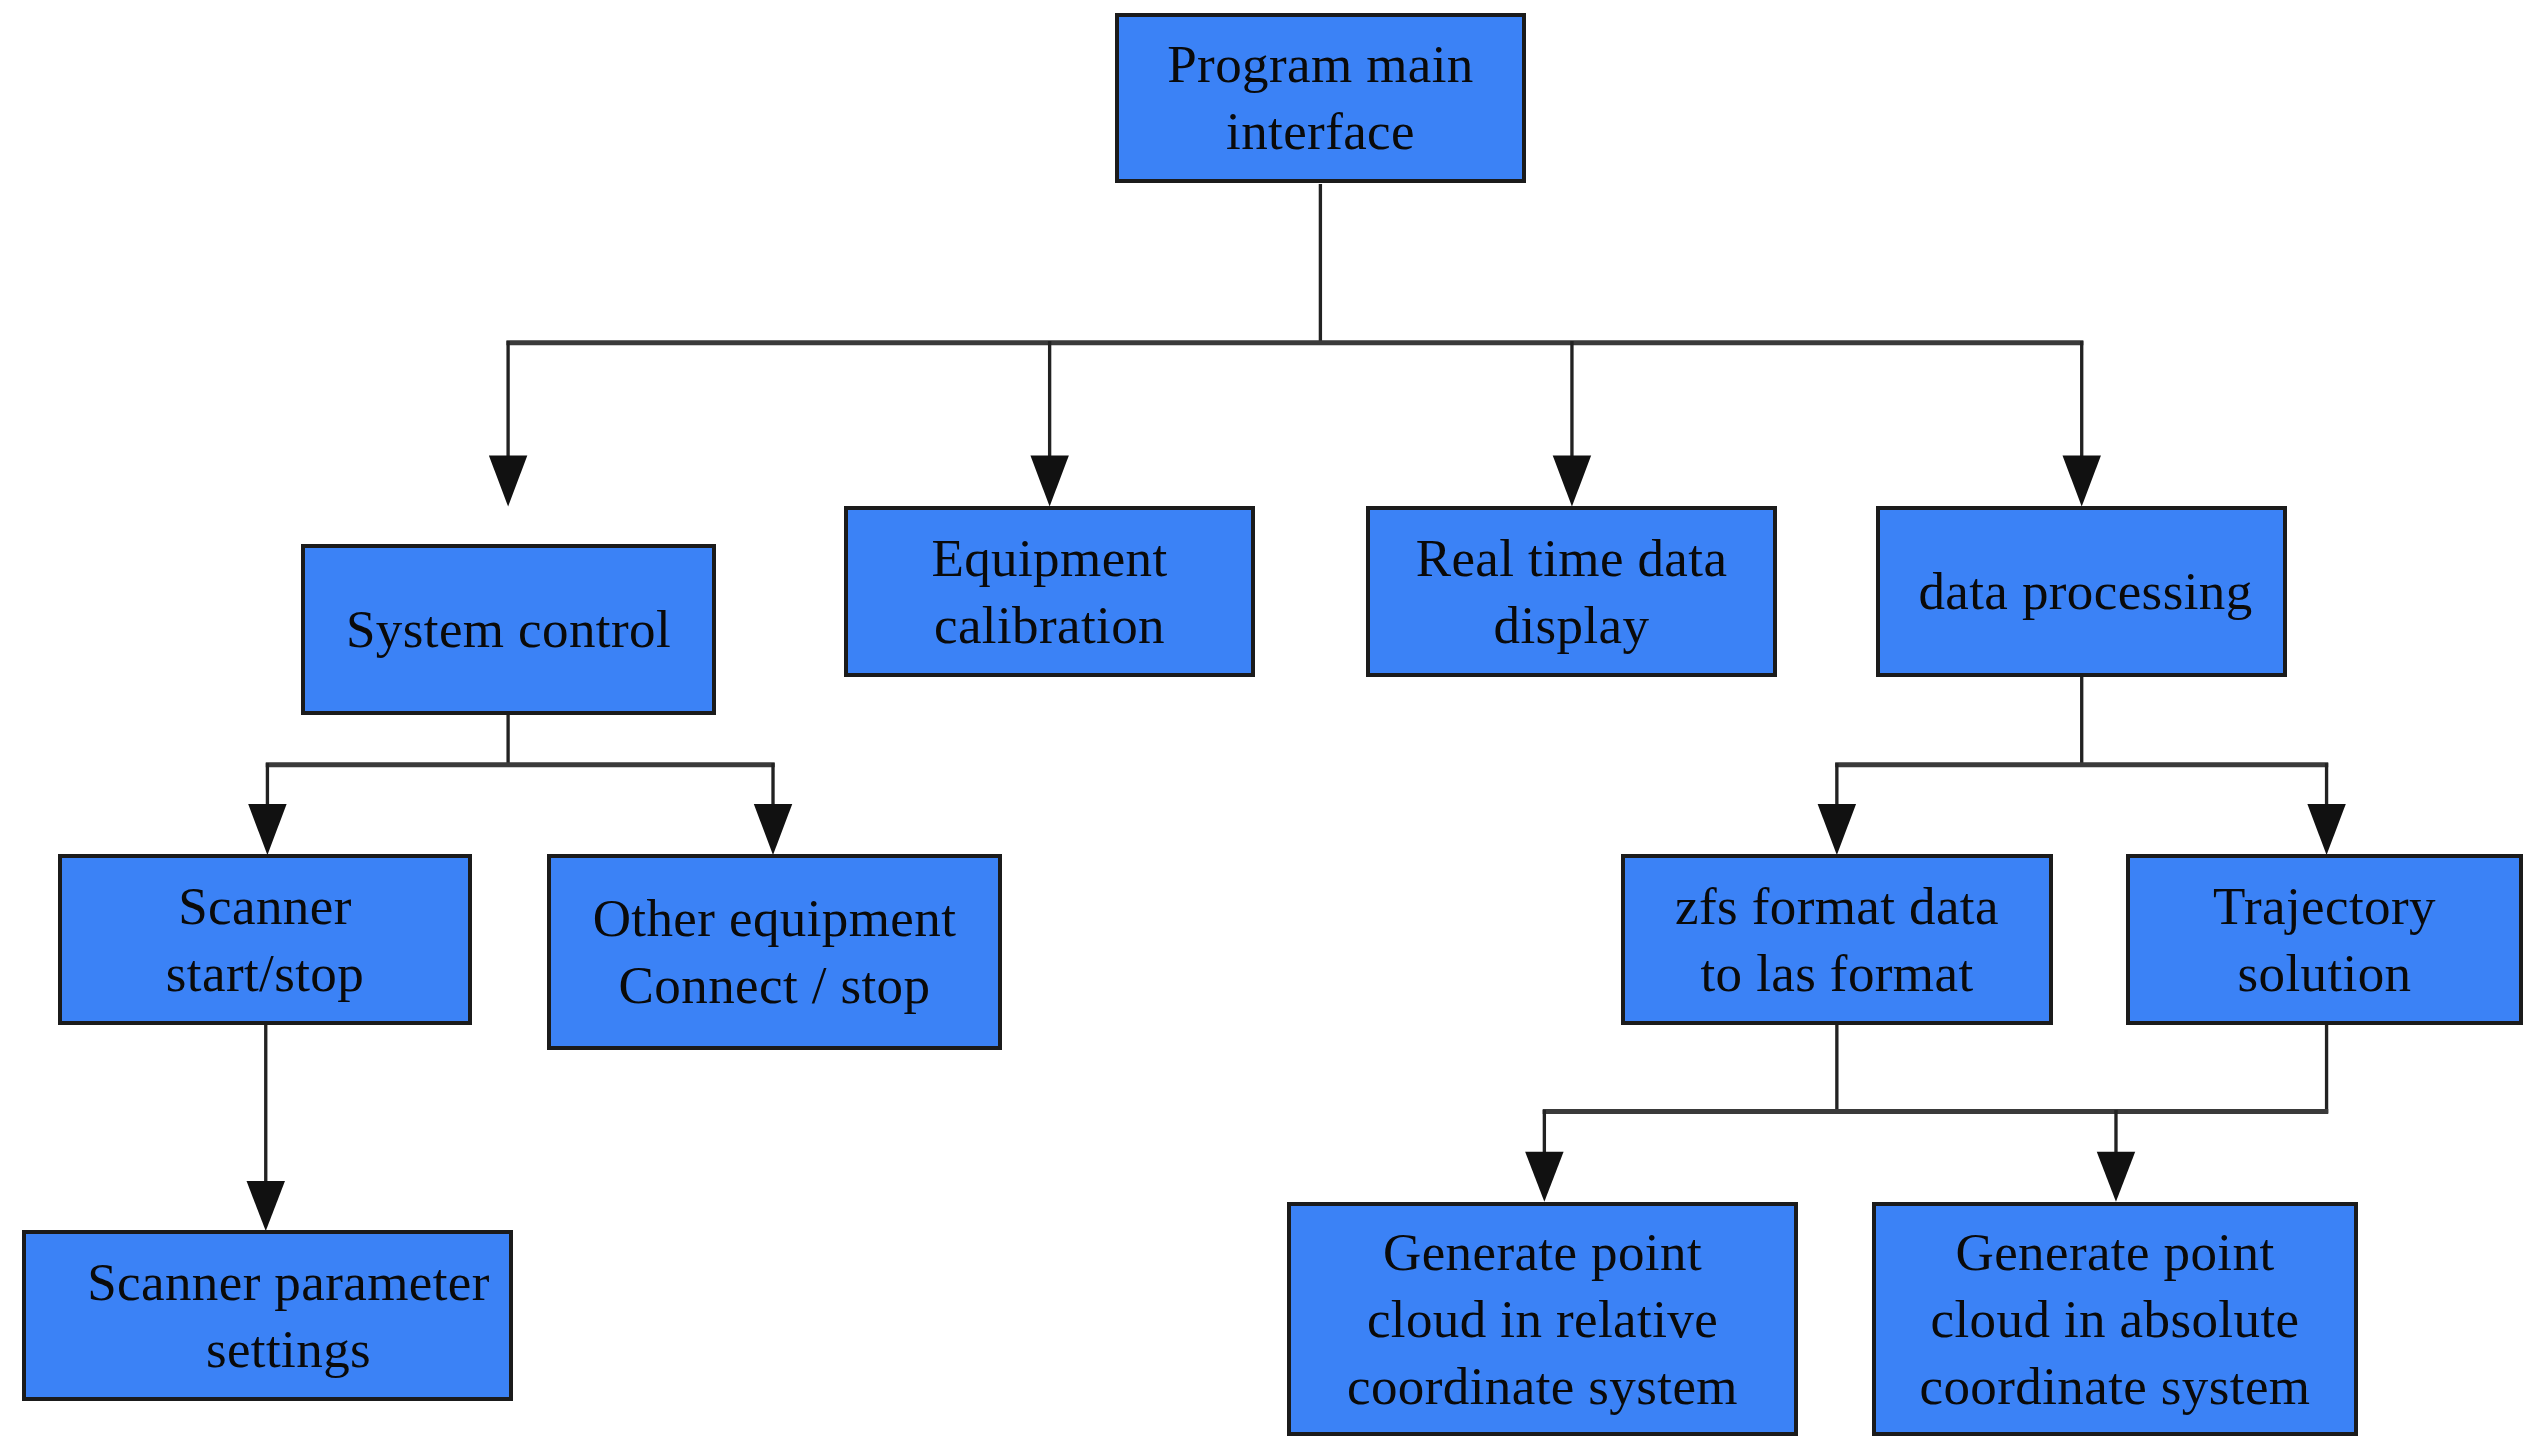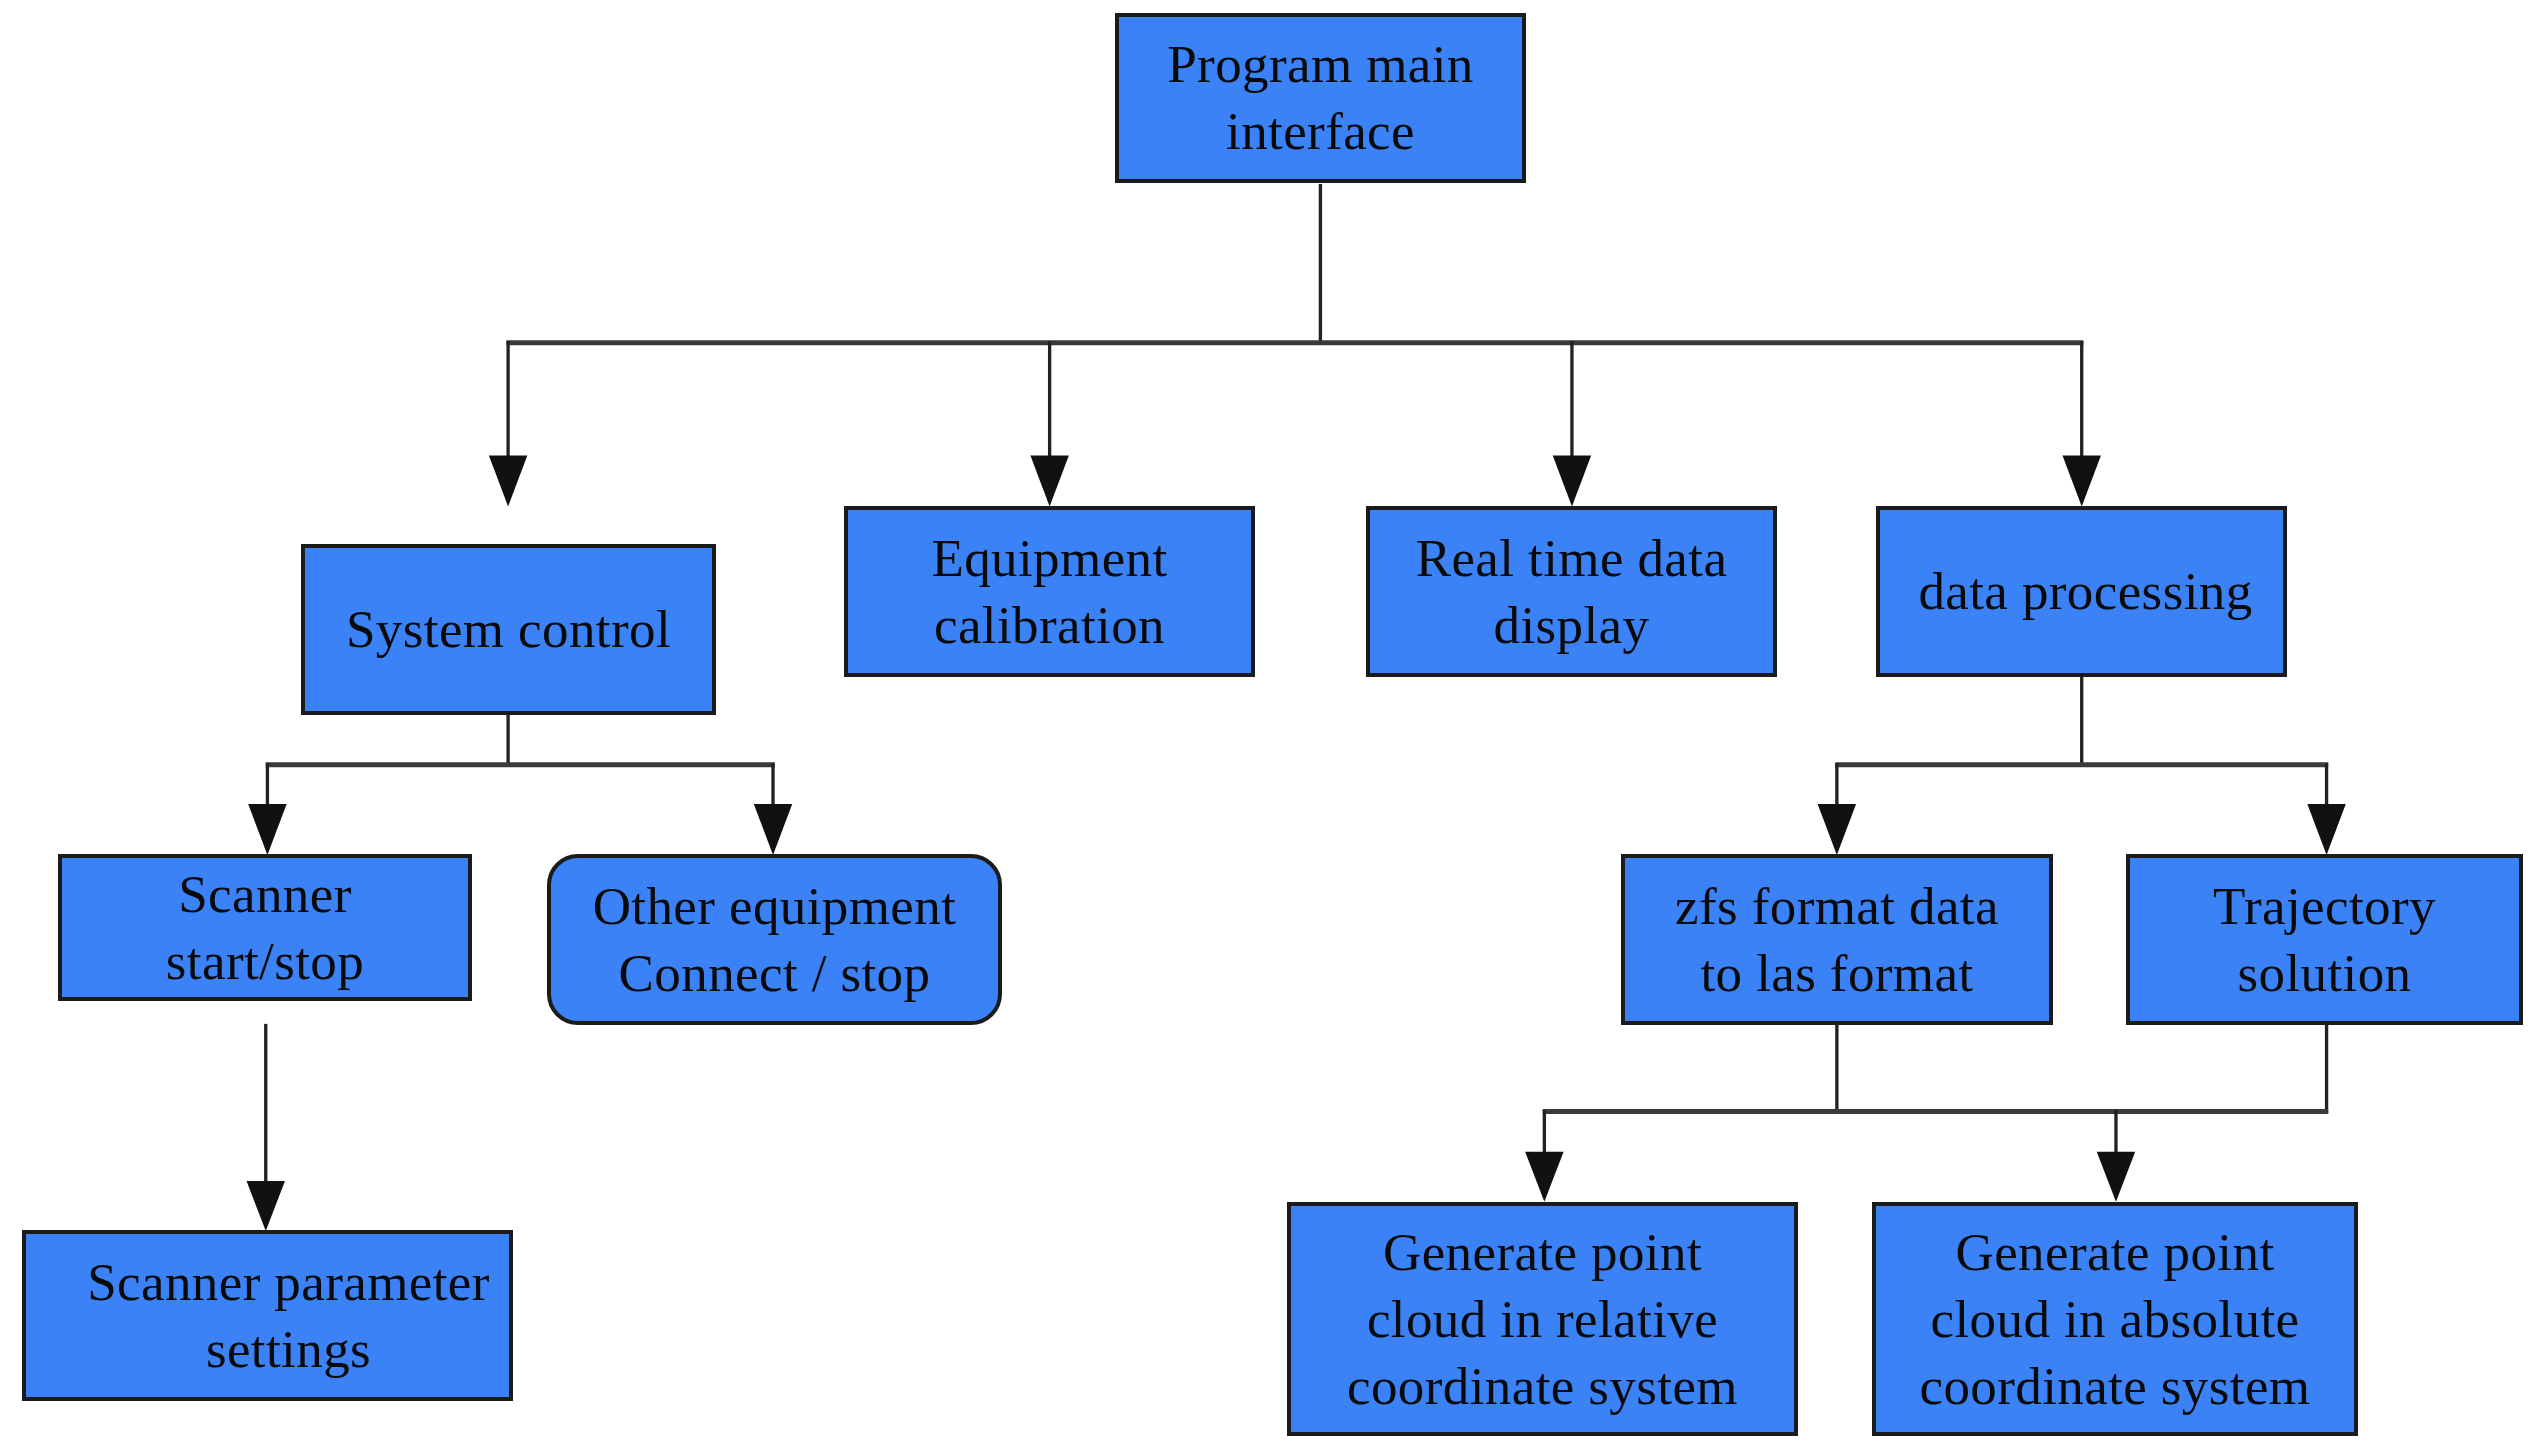--- a/index.html
+++ b/index.html
@@ -125,26 +125,26 @@
 
   <div class="node" style="left:1366px; top:506px; width:411px; height:171px;">
     <span class="label">Real time data
 display</span>
   </div>
 
   <div class="node" style="left:1876px; top:506px; width:411px; height:171px;padding-left:8px;">
     <span class="label">data processing</span>
   </div>
 
-  <div class="node" style="left:58px; top:854px; width:414px; height:147px;text-align:center;">
+  <div class="node" style="left:58px; top:854px; width:414px; height:171px;text-align:center;">
     <span class="label">Scanner
 start/stop</span>
   </div>
 
-  <div class="node" style="left:547px; top:854px; width:455px; height:171px;border-radius:31px;">
+  <div class="node" style="left:547px; top:854px; width:455px; height:196px;">
     <span class="label">Other equipment
 Connect / stop</span>
   </div>
 
   <div class="node" style="left:1621px; top:854px; width:432px; height:171px;">
     <span class="label">zfs format data
 to las format</span>
   </div>
 
   <div class="node" style="left:2126px; top:854px; width:397px; height:171px;">

